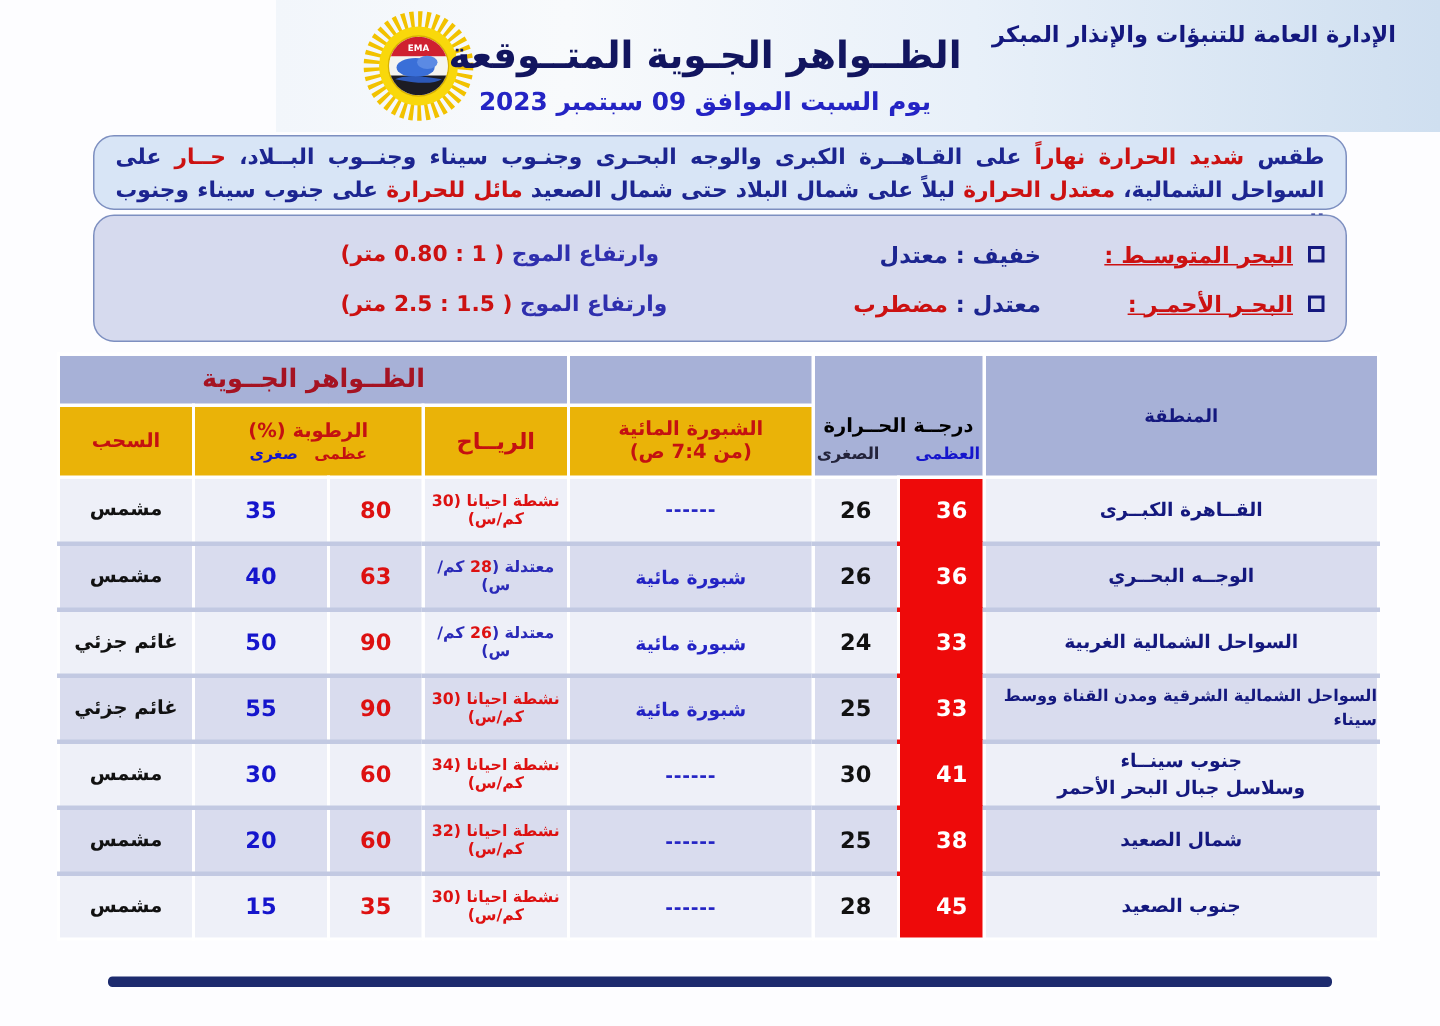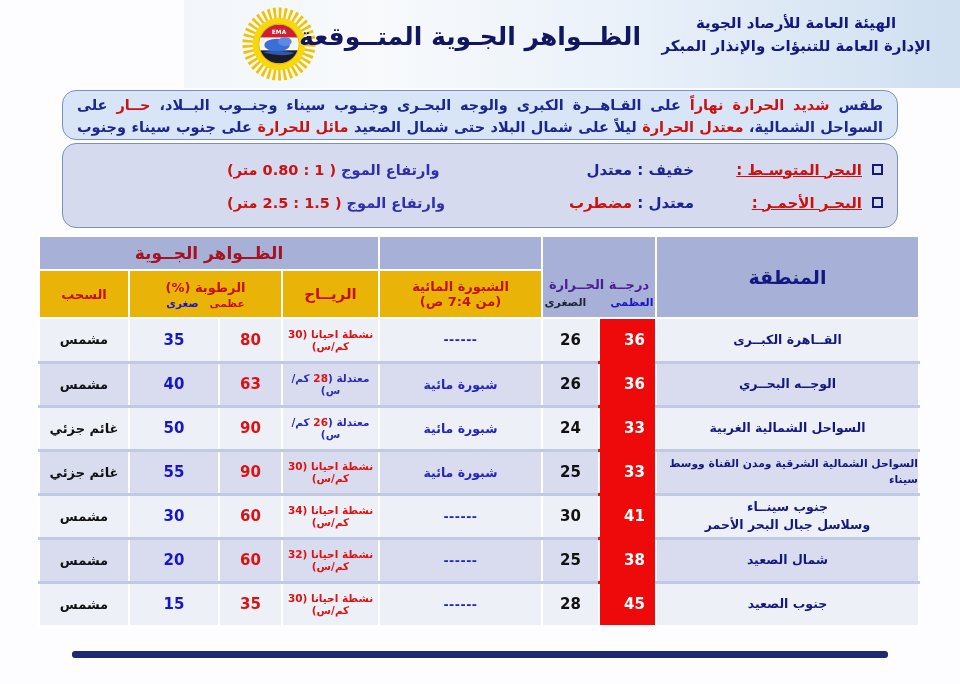--- a/index.html
+++ b/index.html
@@ -41,24 +41,24 @@
   table.wx { position:absolute; top:235px; right:40px; width:880px;
     border-collapse:collapse; table-layout:fixed; direction:rtl; }
   .wx th, .wx td { border:2px solid #ffffff; text-align:center; vertical-align:middle;
     overflow:hidden; }
   .hdr-band { background:#a7b1d7; height:34px; color:#a51322; font-weight:bold; font-size:17px; }
   .hdr-sub  { background:#eab308; height:48px; font-weight:bold; }
   .hdr-dark { background:#a7b1d7; }
   .h-red { color:#c41111; font-size:13px; font-weight:bold; }
   .h-sublabels { font-size:10.5px; margin-top:2px; }
   .h-max { color:#c41111; } .h-min-blue { color:#1515cc; }
-  .temp-title { color:#4c1d95; font-size:13px; font-weight:bold;margin-top:32px; }
+  .temp-title { color:#000000; font-size:13px; font-weight:bold;margin-top:32px; }
   .temp-subs { font-size:11px; font-weight:bold; margin-top:4px; }
   .t-max-lbl { color:#1515cc; margin-left:20px; } .t-min-lbl { color:#23233a; }
-  .h-region { color:#14187e; font-size:19px; font-weight:bold; }
+  .h-region { color:#14187e; font-size:12px; font-weight:bold; }
 
   .wx tbody td { height:44px; border-top:3px solid #c2c9e2; }
   .wx tbody tr:first-child td { border-top:2px solid #ffffff; }
   .wx tbody tr:nth-child(odd)  td { background:#eef0f8; }
   .wx tbody tr:nth-child(even) td { background:#d9dcee; }
   .wx tbody td.tmax { background:#ee0a0a !important; color:#fff; font-weight:bold; font-size:15px;padding-left:14px; }
   .wx tbody tr:not(:first-child) td.tmax { border-top:3px solid #ee0a0a; }
   td.clouds { font-size:13px; font-weight:bold; color:#111; }
   td.hum-min { color:#1515cc; font-weight:bold; font-size:15px; }
   td.hum-max { color:#dd1111; font-weight:bold; font-size:15px; }
@@ -90,23 +90,23 @@
         <rect x="18" y="33.5" width="44" height="13" fill="#f4f4f0"></rect>
         <rect x="18" y="46.5" width="44" height="13.5" fill="#1c1c24"></rect>
         <ellipse cx="38" cy="41" rx="13" ry="6.5" fill="#3a6fd8"></ellipse>
         <ellipse cx="46" cy="37.5" rx="7" ry="4.5" fill="#5b8ae4"></ellipse>
         <path d="M24 49 q8 -4 32 0 q-8 5 -32 0 Z" fill="#2c58b8"></path>
         <text x="40" y="30" font-size="6" font-weight="bold" fill="#ffffff" text-anchor="middle" font-family="DejaVu Sans, sans-serif">EMA</text>
       </g>
     </svg>
     <div class="title-block">
       <div class="main-title">الظــواهر الجـوية المتــوقعة</div>
+      <div class="date-line">يوم  السبت الموافق 09 سبتمبر 2023</div>
     </div>
     <div class="org-block">
-      <div>الهيئة العامة للأرصاد الجوية</div>
       <div>الإدارة العامة للتنبؤات والإنذار المبكر</div>
     </div>
   </div>
 
   <div class="forecast-box">
     <div class="forecast-text" id="forecast-text"><span class="seg-navy">طقس </span><span class="seg-red">شديد الحرارة نهاراً </span><span class="seg-navy">على القـاهــرة الكبرى والوجه البحـرى وجنـوب سيناء وجنــوب البــلاد، </span><span class="seg-red">حــار </span><span class="seg-navy">على السواحل الشمالية، </span><span class="seg-red">معتدل الحرارة </span><span class="seg-navy">ليلاً على شمال البلاد حتى شمال الصعيد </span><span class="seg-red">مائل للحرارة </span><span class="seg-navy">على جنوب سيناء وجنوب الصعيد.</span></div>
   </div>
 
   <div class="sea-box" id="sea-box">
       <div class="sea-row">

